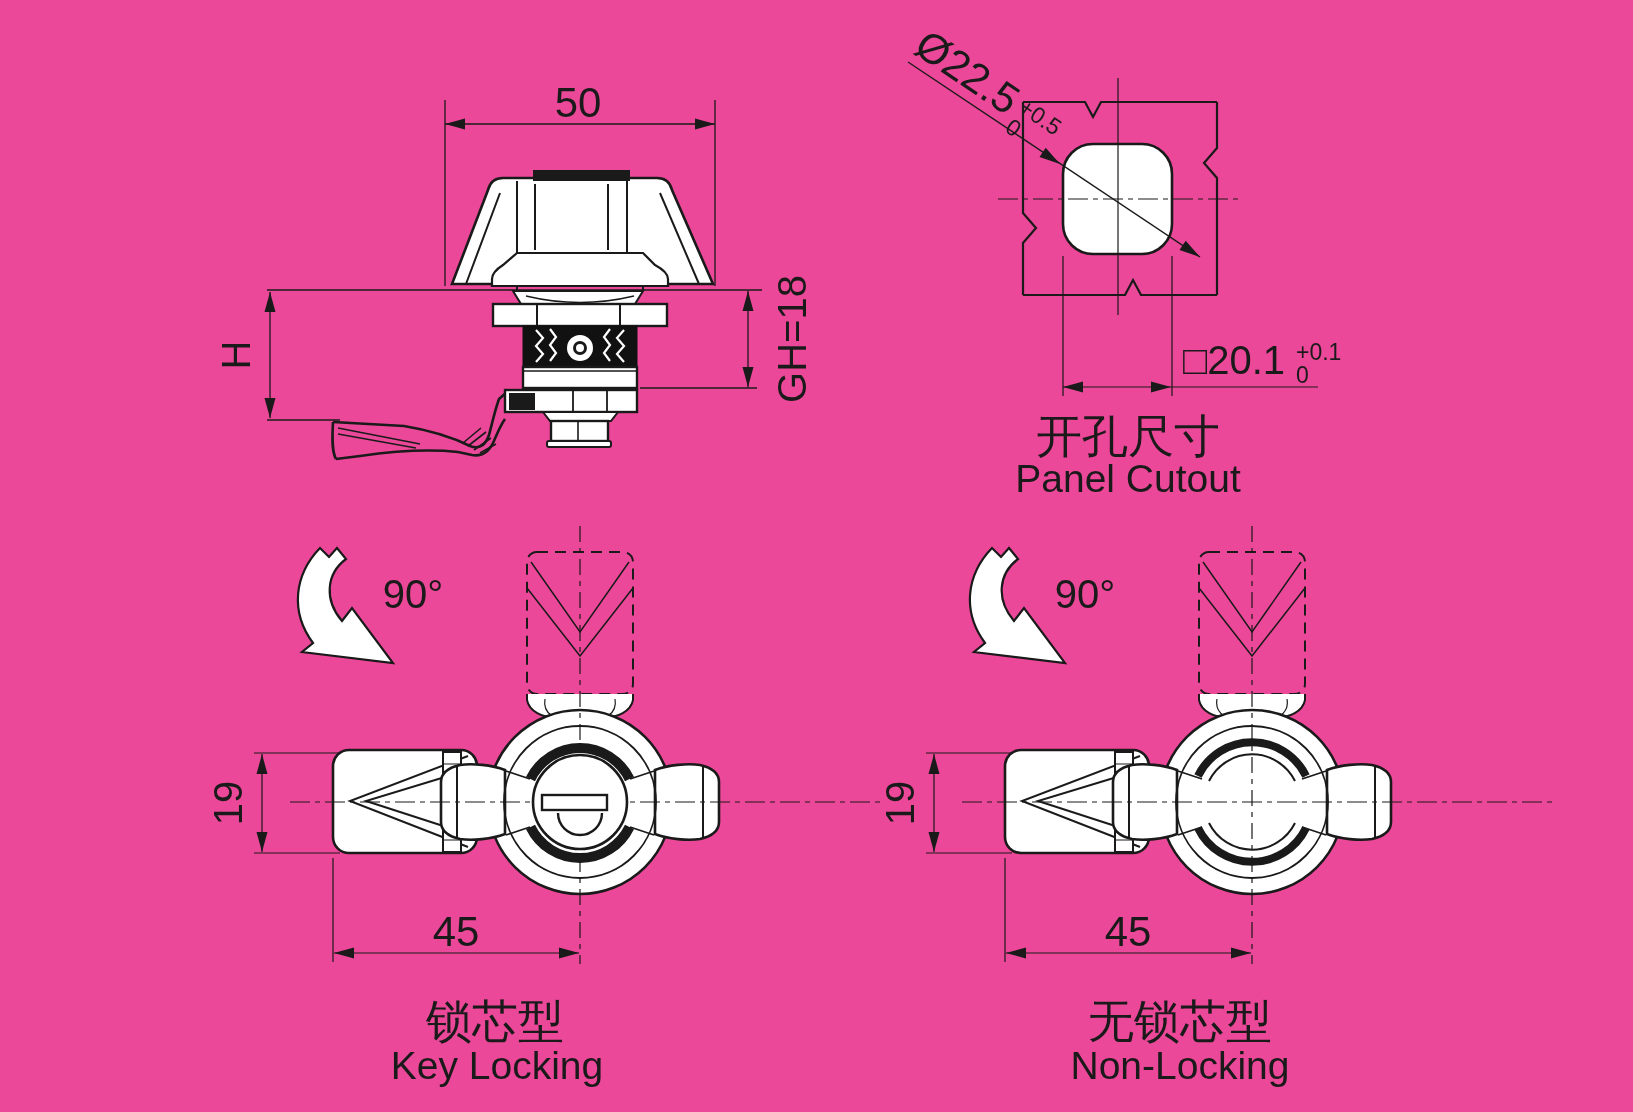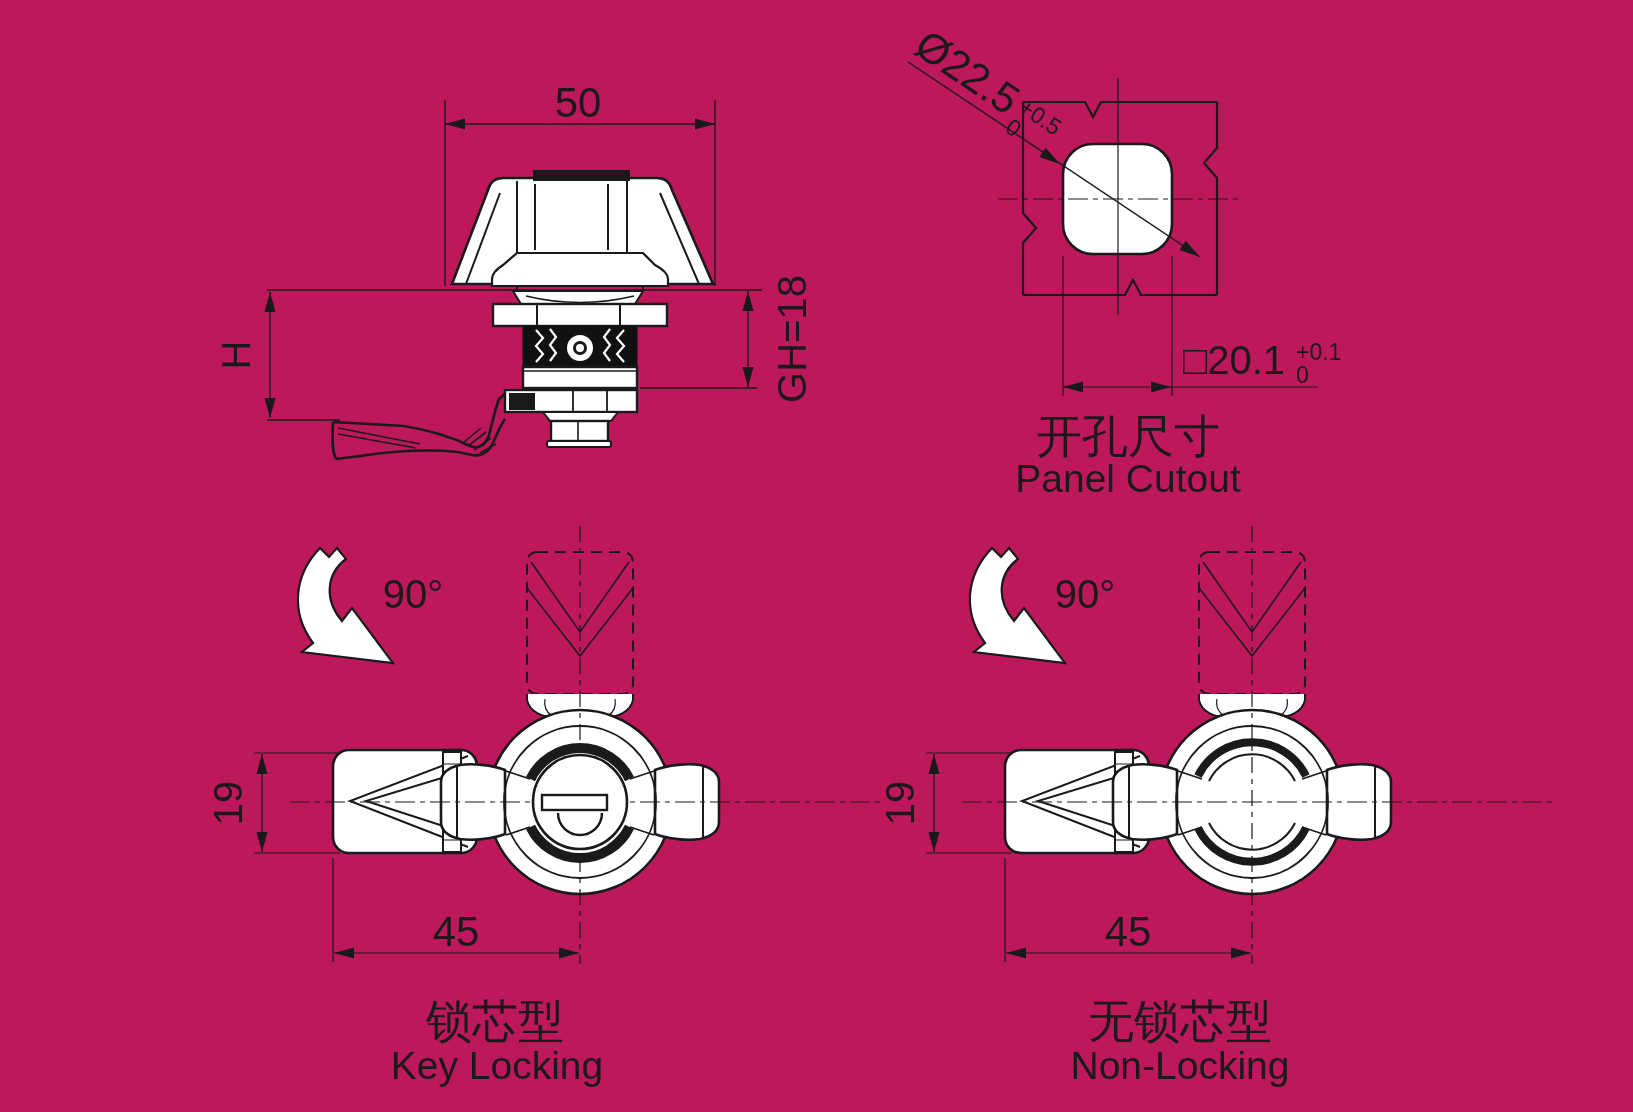--- a/index.html
+++ b/index.html
@@ -1,16 +1,16 @@
 <!DOCTYPE html>
 <html><head>
 <meta charset="utf-8">
 <style>
   html,body{margin:0;padding:0;background:#ffffff;}
-  .page{position:relative;width:1633px;height:1112px;background:#be185d;overflow:hidden;
+  .page{position:relative;width:1633px;height:1112px;background:#ec4899;overflow:hidden;
         font-family:"Liberation Sans", sans-serif;}
   svg{display:block;}
   svg text{fill:#1a1a1a;font-family:"Liberation Sans", sans-serif;}
   .dim-txt{font-size:42px;}
   .dim-txt-sm{font-size:40px;}
   .tol-txt{font-size:23px;}
   .zh-txt{font-size:46px;}
   .en-txt{font-size:39px;}
 </style>
 </head>

